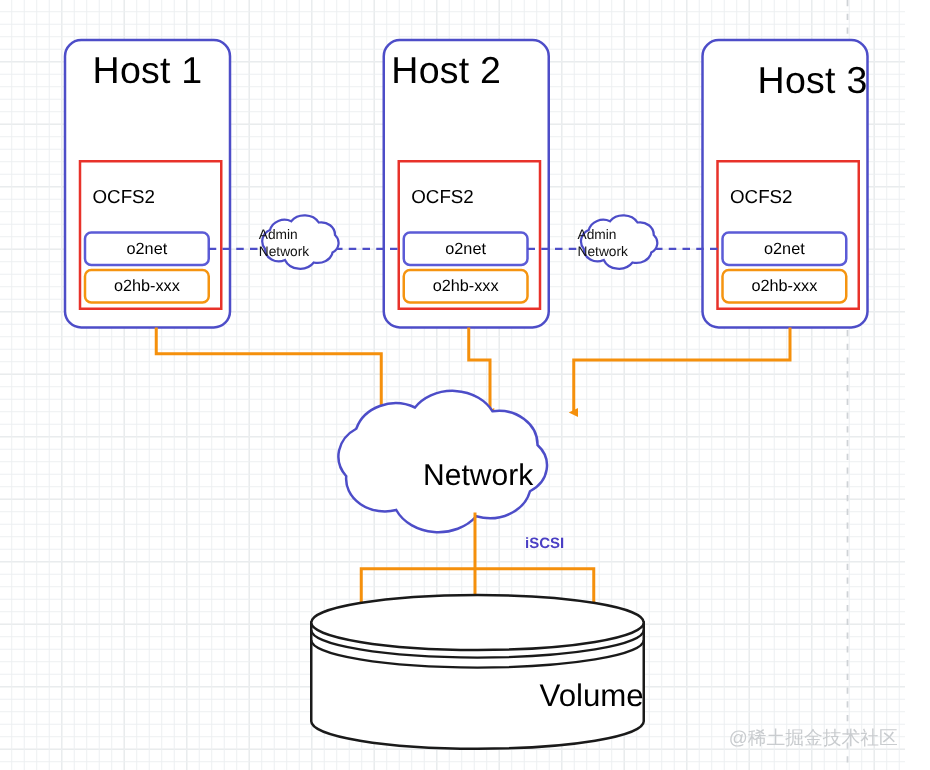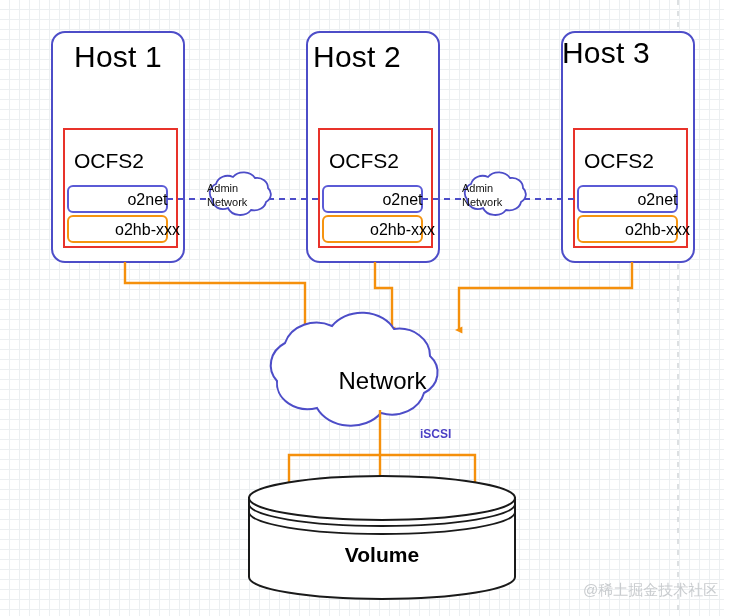--- a/index.html
+++ b/index.html
@@ -17,25 +17,25 @@
       linear-gradient(to right, #eceff1 1px, transparent 1px),
       linear-gradient(to bottom, #eceff1 1px, transparent 1px),
       linear-gradient(to right, #d6d9db 1px, transparent 1px),
       linear-gradient(to bottom, #d6d9db 1px, transparent 1px);
     background-size:10px 10px,10px 10px,50px 50px,50px 50px;
     background-position:-1px -1px,-1px -1px,-1px -1px,-1px -1px;
   }
   #svg-layer{position:absolute;left:0;top:0;width:744px;height:616px;}
   .lbl{position:absolute;white-space:nowrap;color:#000;}
   .host-title{font-size:30px;letter-spacing:.2px;}
-  .ocfs2-title{font-size:21px;}
-  .sub-lbl{font-size:16px;text-align:center;margin-left:30px;}
+  .ocfs2-title{font-size:15px;}
+  .sub-lbl{font-size:13px;text-align:center;}
   .cloud-lbl{font-size:11px;line-height:14px;text-align:left;color:#111;}
   .storage-lbl{font-size:24px;line-height:30px;text-align:center;color:#000;}
-  .volume-lbl{font-size:21px;text-align:center;color:#000;font-weight:bold;}
+  .volume-lbl{font-size:25px;text-align:right;color:#000;}
   .iscsi-lbl{font-size:12px;font-weight:bold;color:#4a3fc4;}
   .watermark{font-size:15px;color:#c9cccf;}
 </style>
 </head>
 <body>
 
 <div id="canvas">
 
   <svg id="svg-layer" xmlns="http://www.w3.org/2000/svg" viewBox="0 0 744 616">
     <defs>
@@ -114,21 +114,21 @@
   <div class="lbl host-title" style="left:52px;top:40px;width:132px;text-align:center;">Host 1</div>
   <div class="lbl ocfs2-title" style="left:74px;top:149px;">OCFS2</div>
   <div class="lbl sub-lbl" style="left:68px;top:191px;width:99px;">o2net</div>
   <div class="lbl sub-lbl" style="left:68px;top:221px;width:99px;">o2hb-xxx</div>
 
   <div class="lbl host-title" style="left:291px;top:40px;width:132px;text-align:center;">Host 2</div>
   <div class="lbl ocfs2-title" style="left:329px;top:149px;">OCFS2</div>
   <div class="lbl sub-lbl" style="left:323px;top:191px;width:99px;">o2net</div>
   <div class="lbl sub-lbl" style="left:323px;top:221px;width:99px;">o2hb-xxx</div>
 
-  <div class="lbl host-title" style="left:562px;top:36px;width:132px;text-align:left;">Host 3</div>
+  <div class="lbl host-title" style="left:562px;top:48px;width:132px;text-align:right;">Host 3</div>
   <div class="lbl ocfs2-title" style="left:584px;top:149px;">OCFS2</div>
   <div class="lbl sub-lbl" style="left:578px;top:191px;width:99px;">o2net</div>
   <div class="lbl sub-lbl" style="left:578px;top:221px;width:99px;">o2hb-xxx</div>
 
   <div class="lbl cloud-lbl" style="left:207px;top:181px;width:66px;">
     <span>Admin</span><br>
     <span>Network</span>
   </div>
 
   <div class="lbl cloud-lbl" style="left:462px;top:181px;width:66px;">

